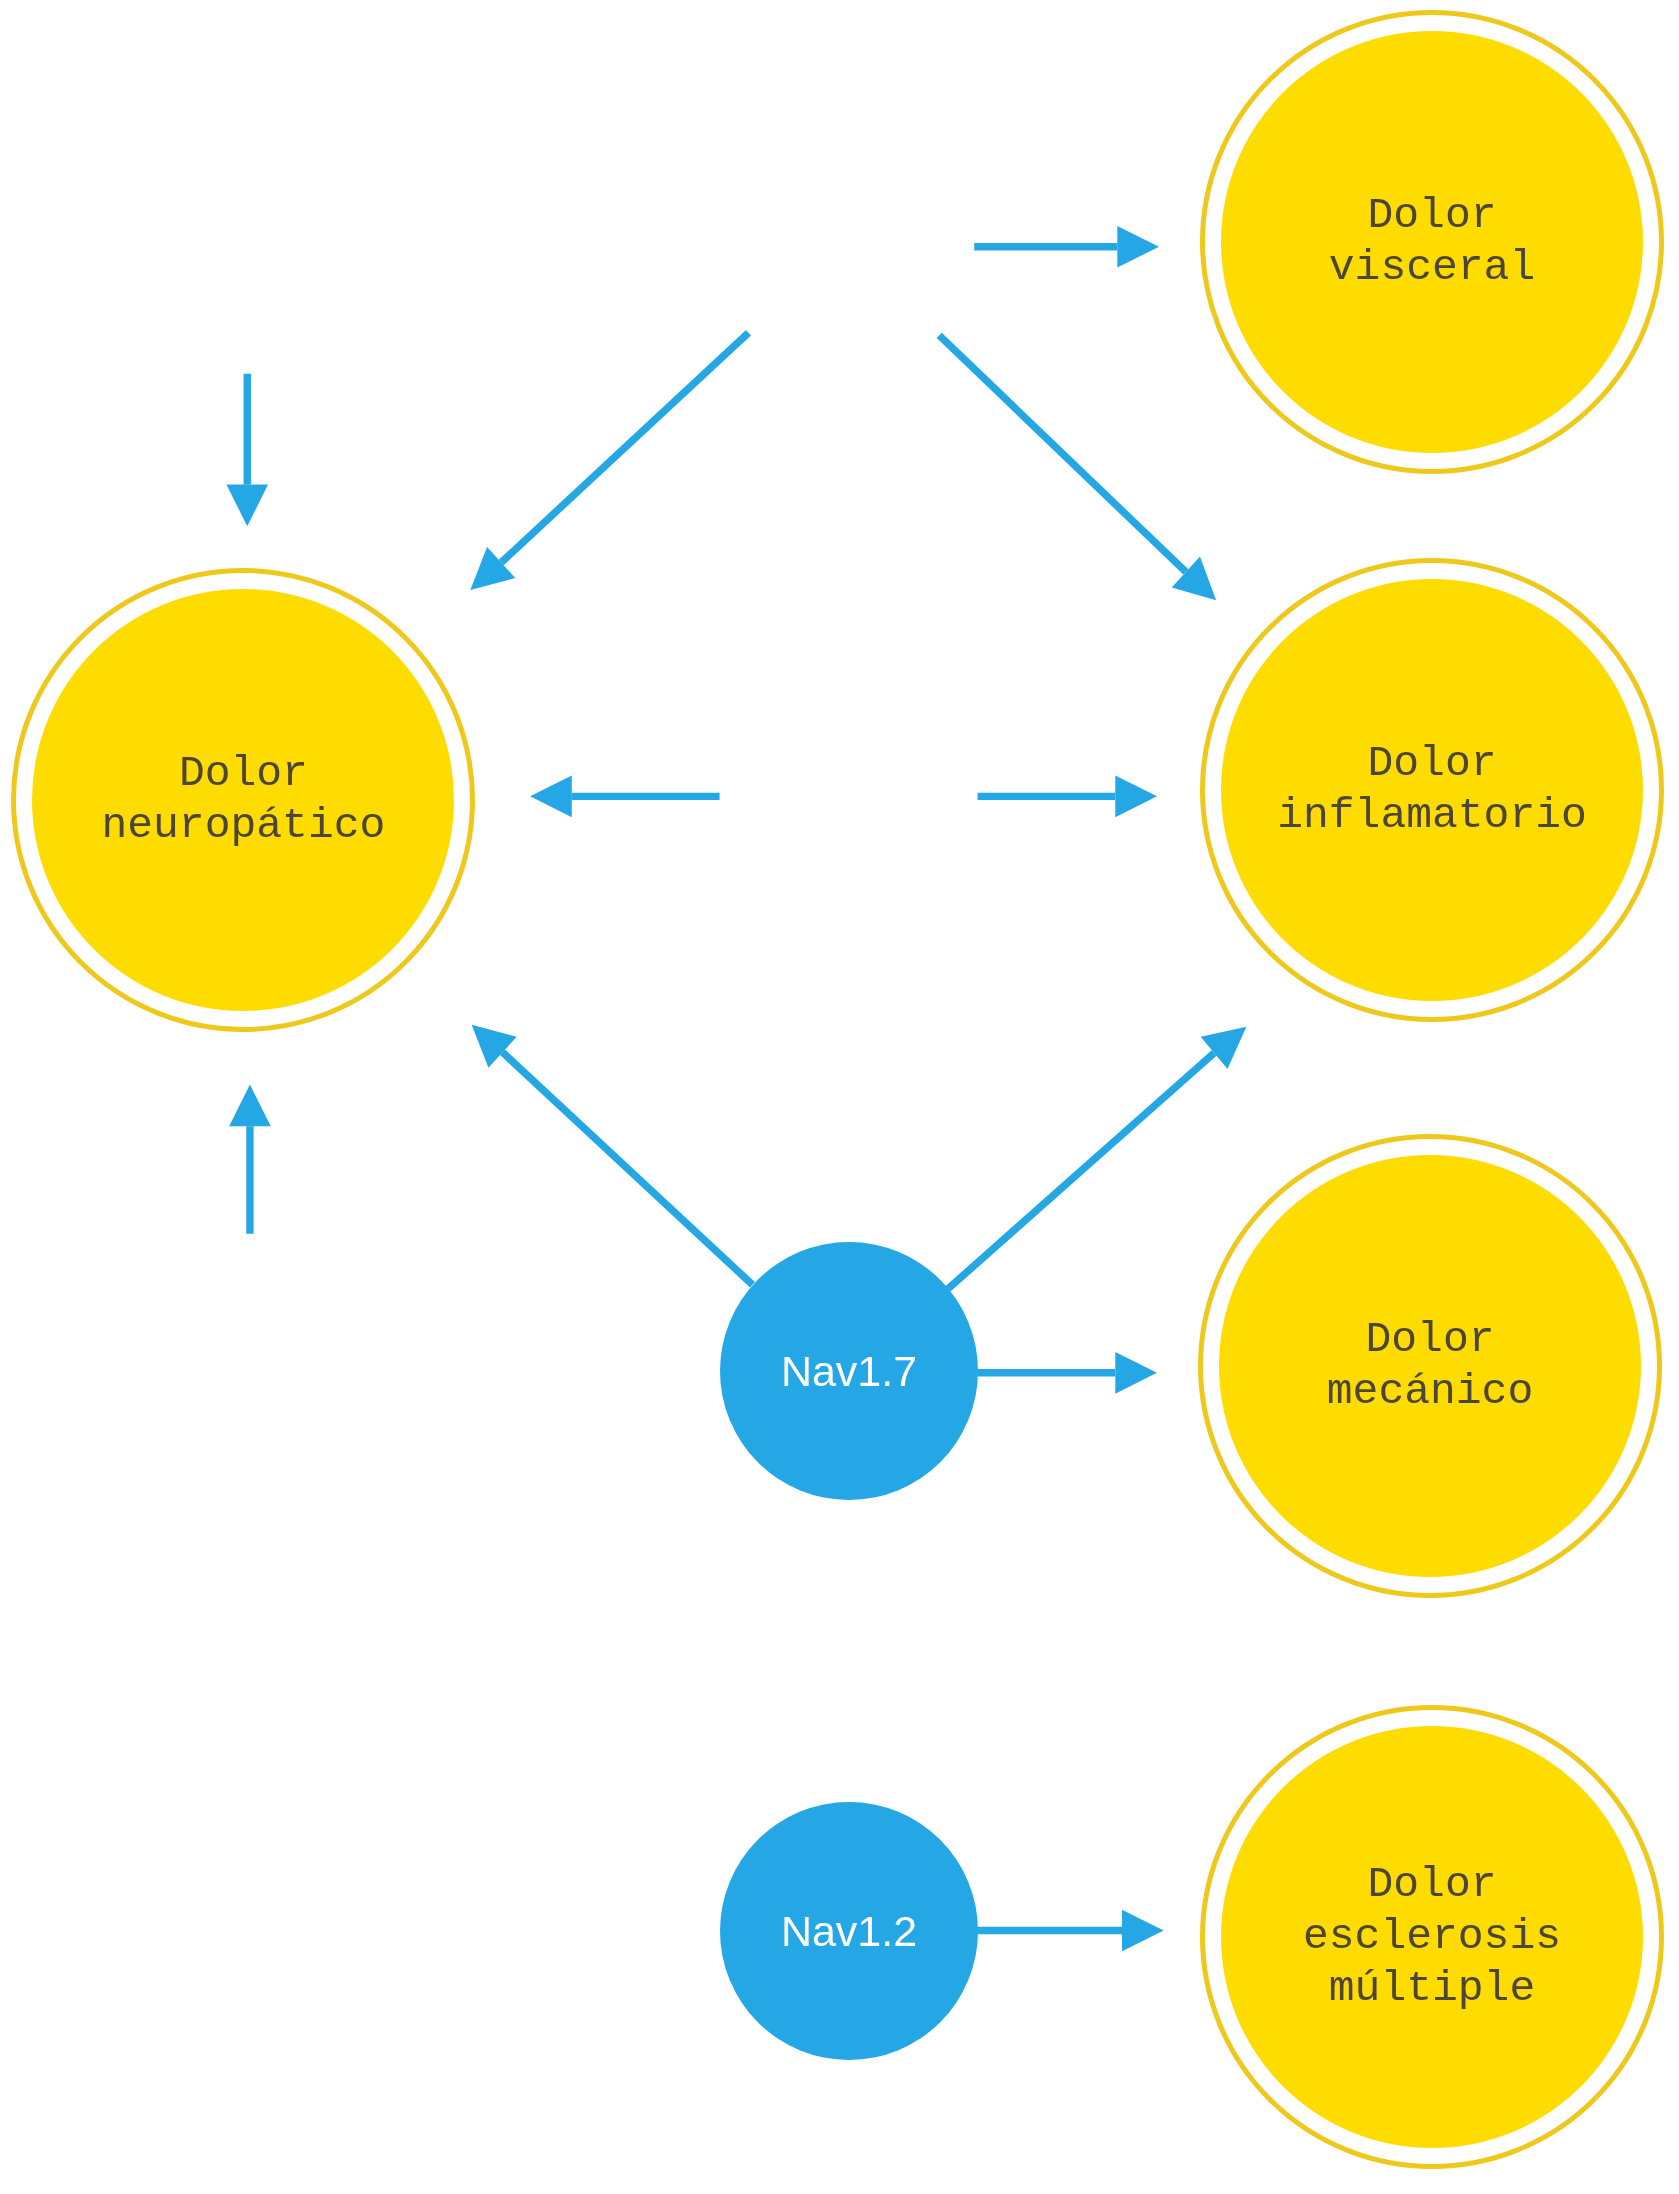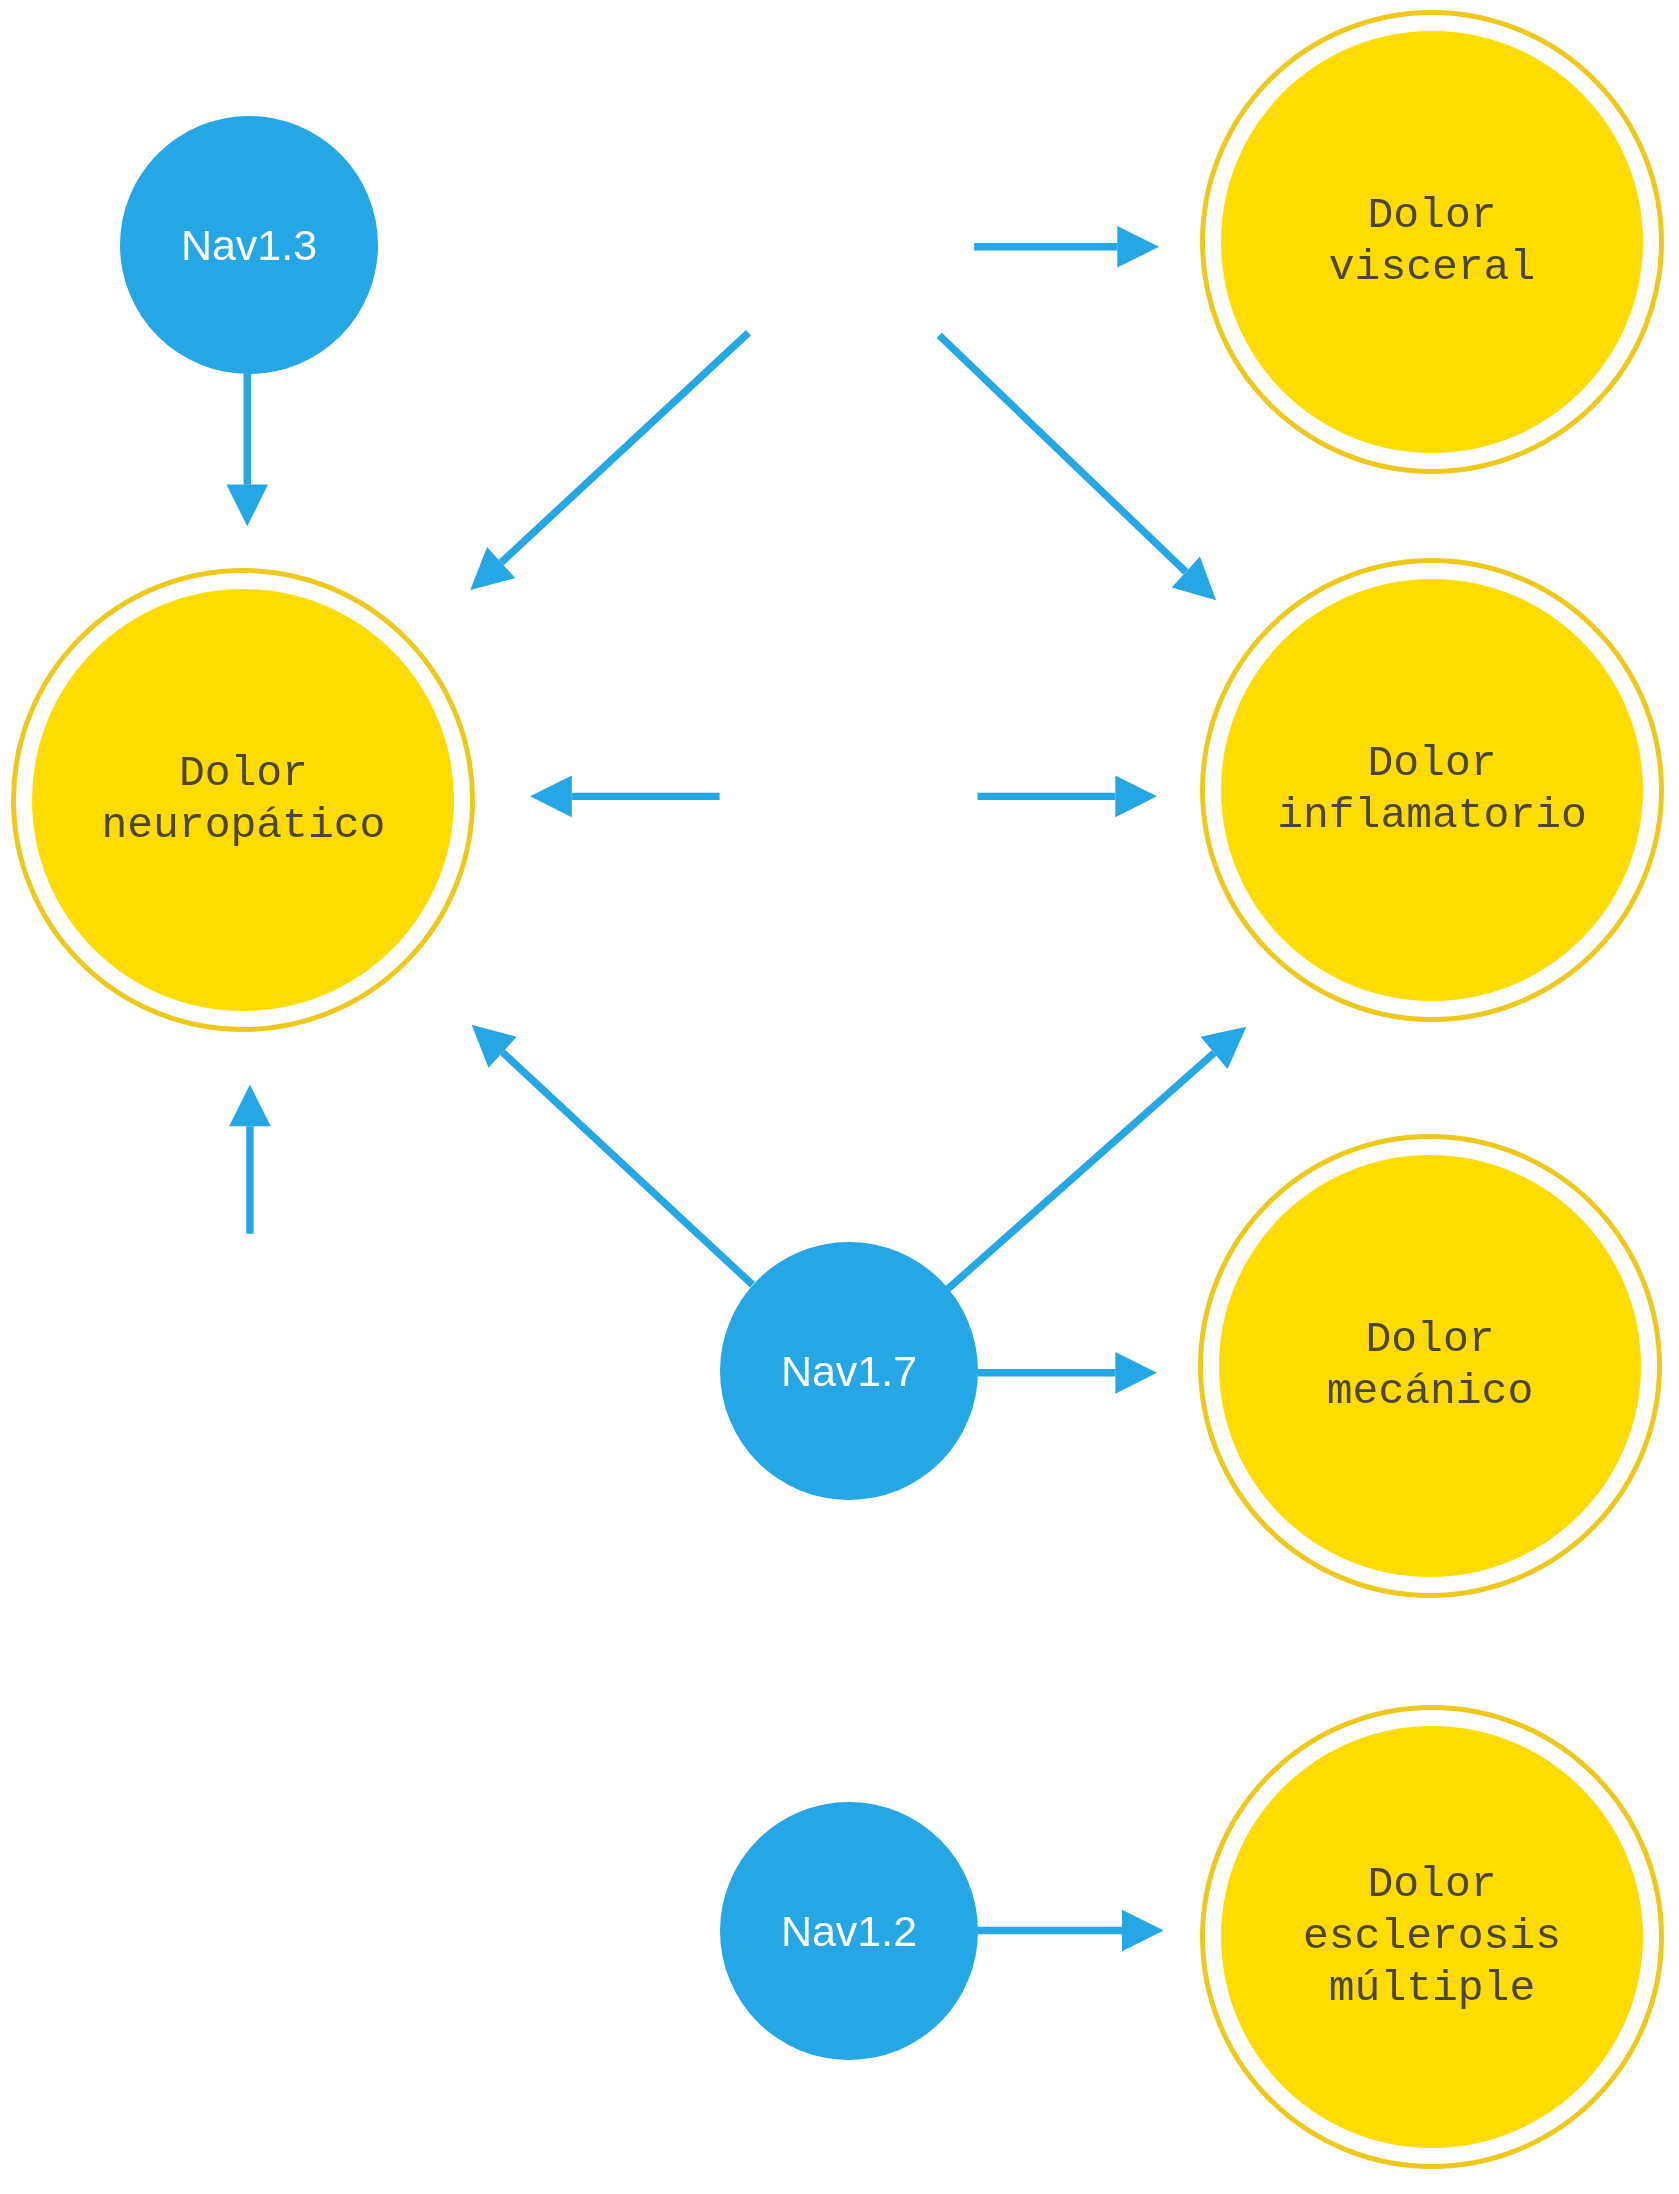--- a/index.html
+++ b/index.html
@@ -75,23 +75,20 @@
     <g>
       <line x1="1455" y1="2043" x2="1660" y2="2043"></line>
       <polygon points="1722,2043 1660,2012 1660,2074"></polygon>
     </g>
     <g>
       <line x1="1455" y1="2873" x2="1670" y2="2873"></line>
       <polygon points="1732,2873 1670,2842 1670,2904"></polygon>
     </g>
   </svg>
 
-  <div class="node-blue" id="n-nav13">
-    <span class="lbl">Nav1.3</span>
-  </div>
   <div class="node-blue" id="n-nav17">
     <span class="lbl">Nav1.7</span>
   </div>
   <div class="node-blue" id="n-nav12">
     <span class="lbl">Nav1.2</span>
   </div>
 
   <div class="node-yellow" id="n-visceral">
     <div class="inner">
       <span class="line">Dolor</span>

